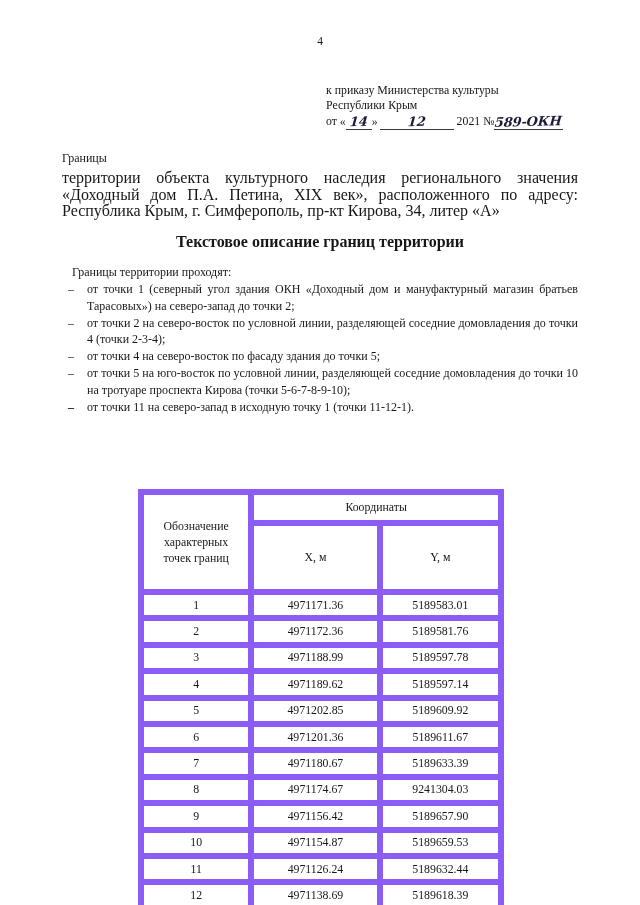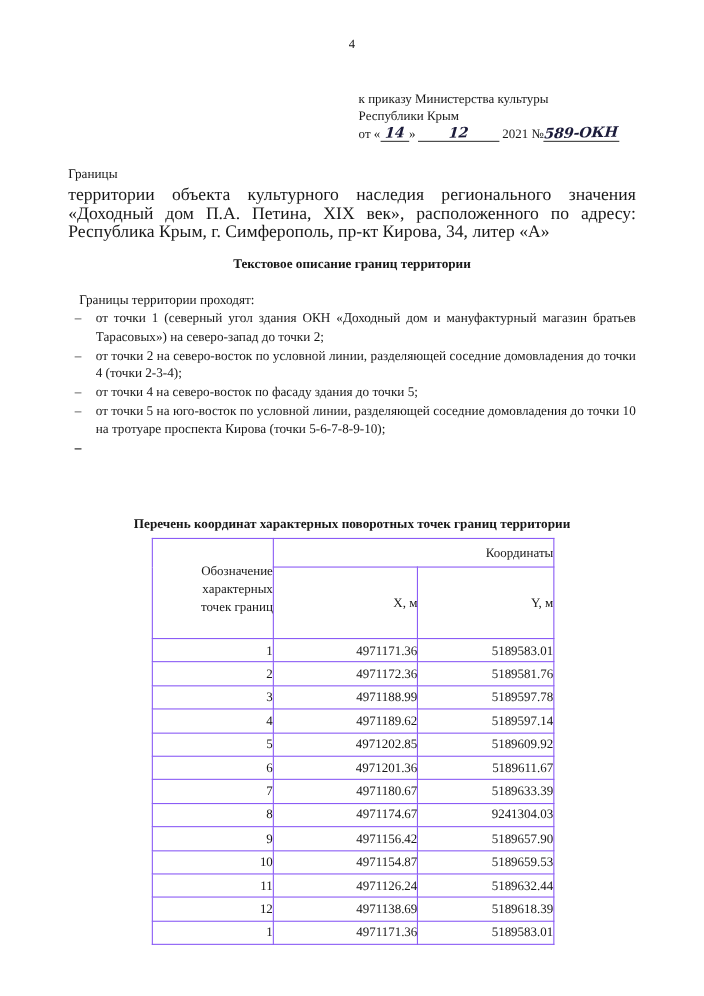--- a/index.html
+++ b/index.html
@@ -77,21 +77,21 @@
     width: 516px;
     text-align: left;
     font-size: 12px;
   }
   .section-title {
     position: absolute;
     left: 62px;
     width: 516px;
     text-align: center;
     font-weight: 700;
-    font-size: 12px;
+    font-size: 16px;
   }
   .section-title.desc  { top: 233px; }
   .section-title.coord { top: 469px; }
 
   
   .intro-paragraph {
     position: absolute;
     top: 170px;
     left: 62px;
     width: 516px;
@@ -138,22 +138,22 @@
   .coord-table {
     position: absolute;
     top: 489px;
     left: 138px;
     width: 366px;
     border-collapse: collapse;
     font-size: 11.8px;
   }
   .coord-table th,
   .coord-table td {
-    border: 1px solid #8b5cf6;
-    text-align: right;
+    border: 6px solid #8b5cf6;
+    text-align: center;
     vertical-align: middle;
     padding: 0;
   }
   .coord-table th { font-weight: 400; }
   .th-point {
     width: 110px;
     height: 90px;
     line-height: 16px;
   }
   .th-coords { height: 25px; }
@@ -186,24 +186,23 @@
   <div class="section-title desc">Текстовое описание границ территории</div>
 
   <div class="lead-line">Границы территории проходят:</div>
 
   <ul class="border-list">
     <li><span class="dash">–</span><span>от точки 1 (северный угол здания ОКН «Доходный дом и мануфактурный магазин братьев Тарасовых») на северо-запад до точки 2;</span></li>
     <li><span class="dash">–</span><span>от точки 2 на северо-восток по условной линии, разделяющей соседние домовладения до точки 4 (точки 2-3-4);</span></li>
     <li><span class="dash">–</span><span>от точки 4 на северо-восток по фасаду здания до точки 5;</span></li>
     <li><span class="dash">–</span><span>от точки 5 на юго-восток по условной линии, разделяющей соседние домовладения до точки 10 на тротуаре проспекта Кирова (точки 5-6-7-8-9-10);</span></li>
     <li><span class="dash">–</span></li>
-    <li><span class="dash">–</span></li>
+    <li><span class="dash">–</span><span>от точки 11 на северо-запад в исходную точку 1 (точки 11-12-1).</span></li>
   </ul>
 
-  <div class="section-title coord">Перечень координат характерных поворотных точек границ территории</div>
 
   <table class="coord-table">
     <thead>
       <tr>
         <th class="th-point" rowspan="2">
           <div>Обозначение</div>
           <div>характерных</div>
           <div>точек границ</div>
         </th>
         <th class="th-coords" colspan="2">Координаты</th>

